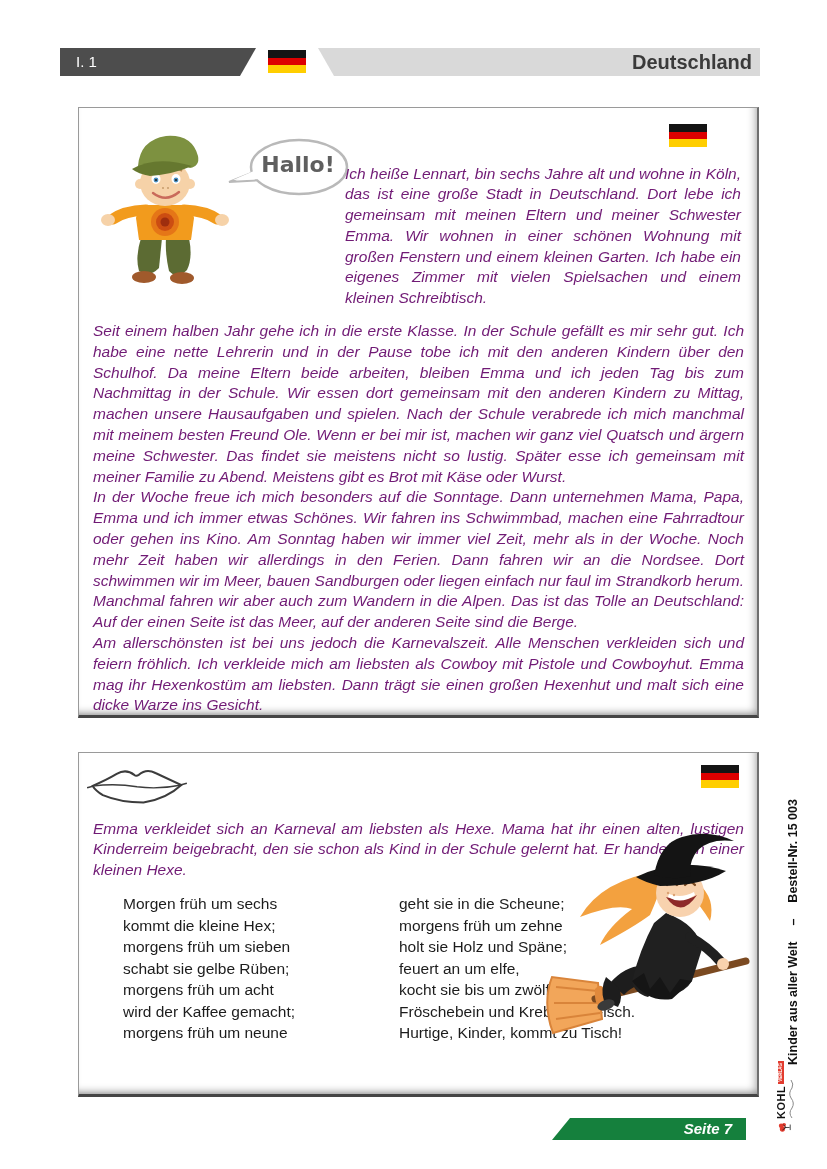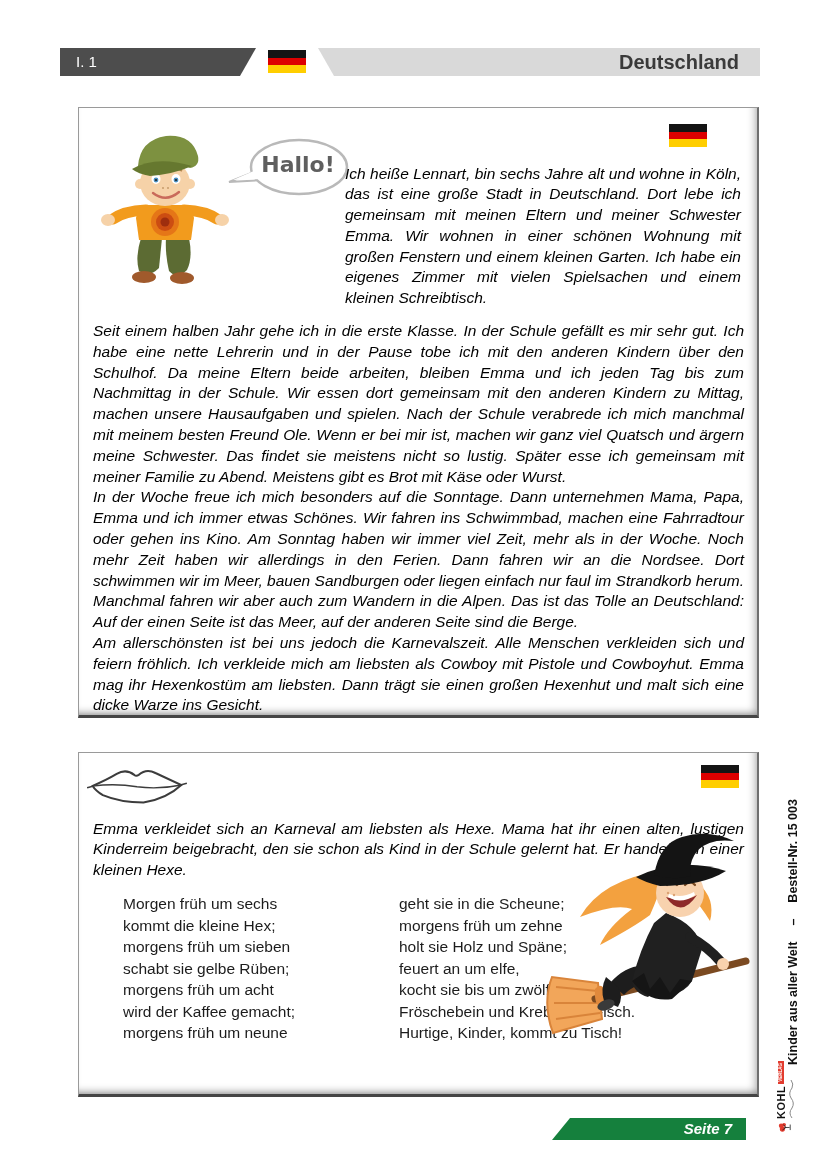--- a/index.html
+++ b/index.html
@@ -7,36 +7,36 @@
         font-family:"Liberation Sans",sans-serif;color:#1c1c1c;}
 
   
   .hdr-dark{position:absolute;left:60px;top:48px;width:196px;height:28px;background:#4d4d4d;
             clip-path:polygon(0 0,100% 0,calc(100% - 16px) 100%,0 100%);
             color:#fff;font-weight:normal;font-size:15px;line-height:28px;padding-left:16px;box-sizing:border-box;}
   .hdr-flag{position:absolute;left:268px;top:50px;}
   .hdr-gray{position:absolute;left:318px;top:48px;width:442px;height:28px;background:#d9d9d9;
             clip-path:polygon(0 0,100% 0,100% 100%,16px 100%);
             color:#3a3a3a;font-weight:bold;font-size:20px;line-height:28px;text-align:right;
-            padding-right:21px;box-sizing:border-box;font-family:"Liberation Sans",sans-serif;}
+            padding-right:8px;box-sizing:border-box;font-family:"Liberation Sans",sans-serif;}
 
   
   .flag{width:38px;height:23px;display:block;}
   .flag .s1{height:34%;background:#141414;}
   .flag .s2{height:33%;background:#dd0000;}
   .flag .s3{height:33%;background:#ffce00;}
 
   
   .panel{position:absolute;background:#fff;border:1px solid #9a9a9a;
          border-right:2px solid #6f6f6f;border-bottom:3px solid #454545;box-sizing:border-box;
          box-shadow:inset -7px -7px 10px -6px rgba(0,0,0,.35), inset 0 -5px 7px -5px rgba(0,0,0,.25);}
   .panel1{left:78px;top:107px;width:681px;height:611px;}
   .panel2{left:78px;top:752px;width:681px;height:345px;}
 
-  .body-text{font-style:italic;font-size:15.5px;line-height:20.8px;text-align:justify;color:#000000;}
+  .body-text{font-style:italic;font-size:15.5px;line-height:20.8px;text-align:justify;color:#701a75;}
   .p1{position:absolute;left:266px;top:40px;width:396px;}
   .paras{position:absolute;left:14px;top:213px;width:651px;}
   .paras p{margin:0;}
 
   .boy-wrap{position:absolute;left:14px;top:14px;width:142px;height:170px;}
   .bubble{position:absolute;left:146px;top:28px;width:126px;height:66px;}
   .bubble-label{position:absolute;left:30px;top:16px;width:86px;text-align:center;
                 font-family:"DejaVu Sans",sans-serif;font-weight:bold;font-size:22px;color:#5f5f5f;}
   .flag-p1{position:absolute;right:50px;top:16px;}
 

